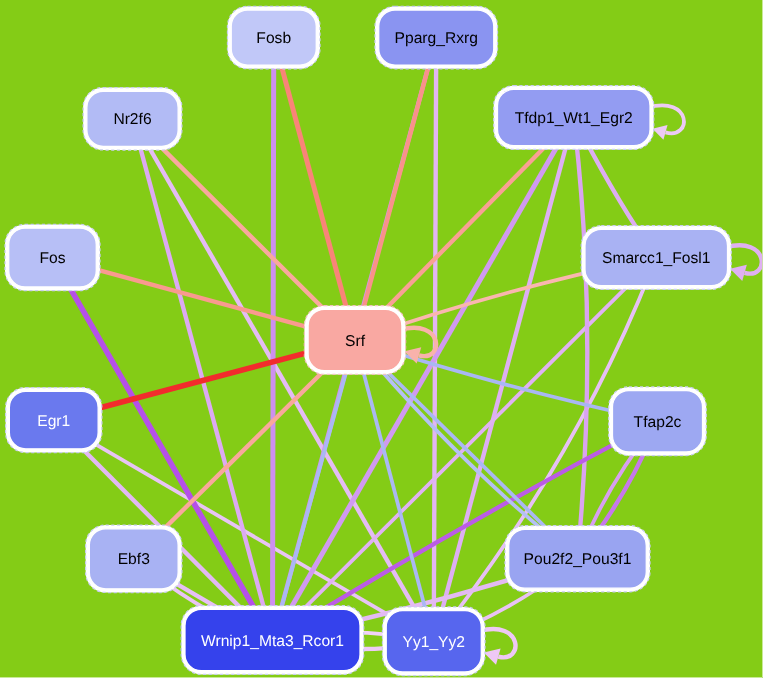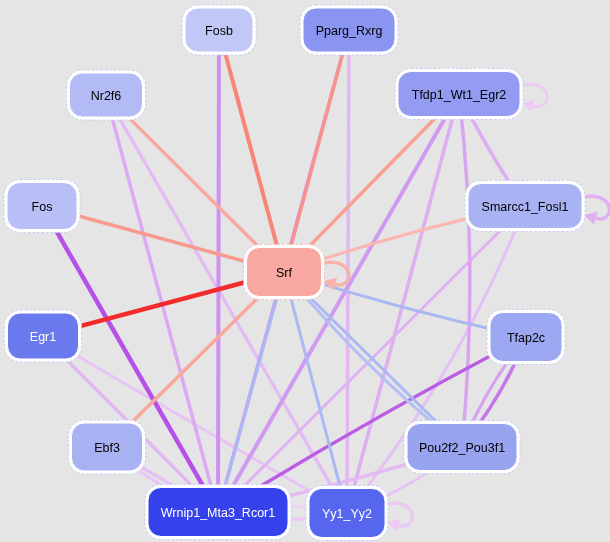--- a/index.html
+++ b/index.html
@@ -1,16 +1,16 @@
 <!DOCTYPE html>
 <html><head>
 <meta charset="utf-8">
 <style>
   html,body{margin:0;padding:0;background:#ffffff;}
-  #stage{width:610px;height:542px;position:relative;background:#e5e5e5;overflow:hidden;}
+  #stage{width:610px;height:542px;position:relative;background:#84cc16;overflow:hidden;}
   svg{display:block;}
   .node-label{font-family:"Liberation Sans","DejaVu Sans",sans-serif;font-size:12.5px;}
 </style>
 </head>
 <body>
 
 <div id="stage">
   <svg id="graph-svg" width="610" height="542" viewBox="0 0 610 542">
       <g>
         <g>

